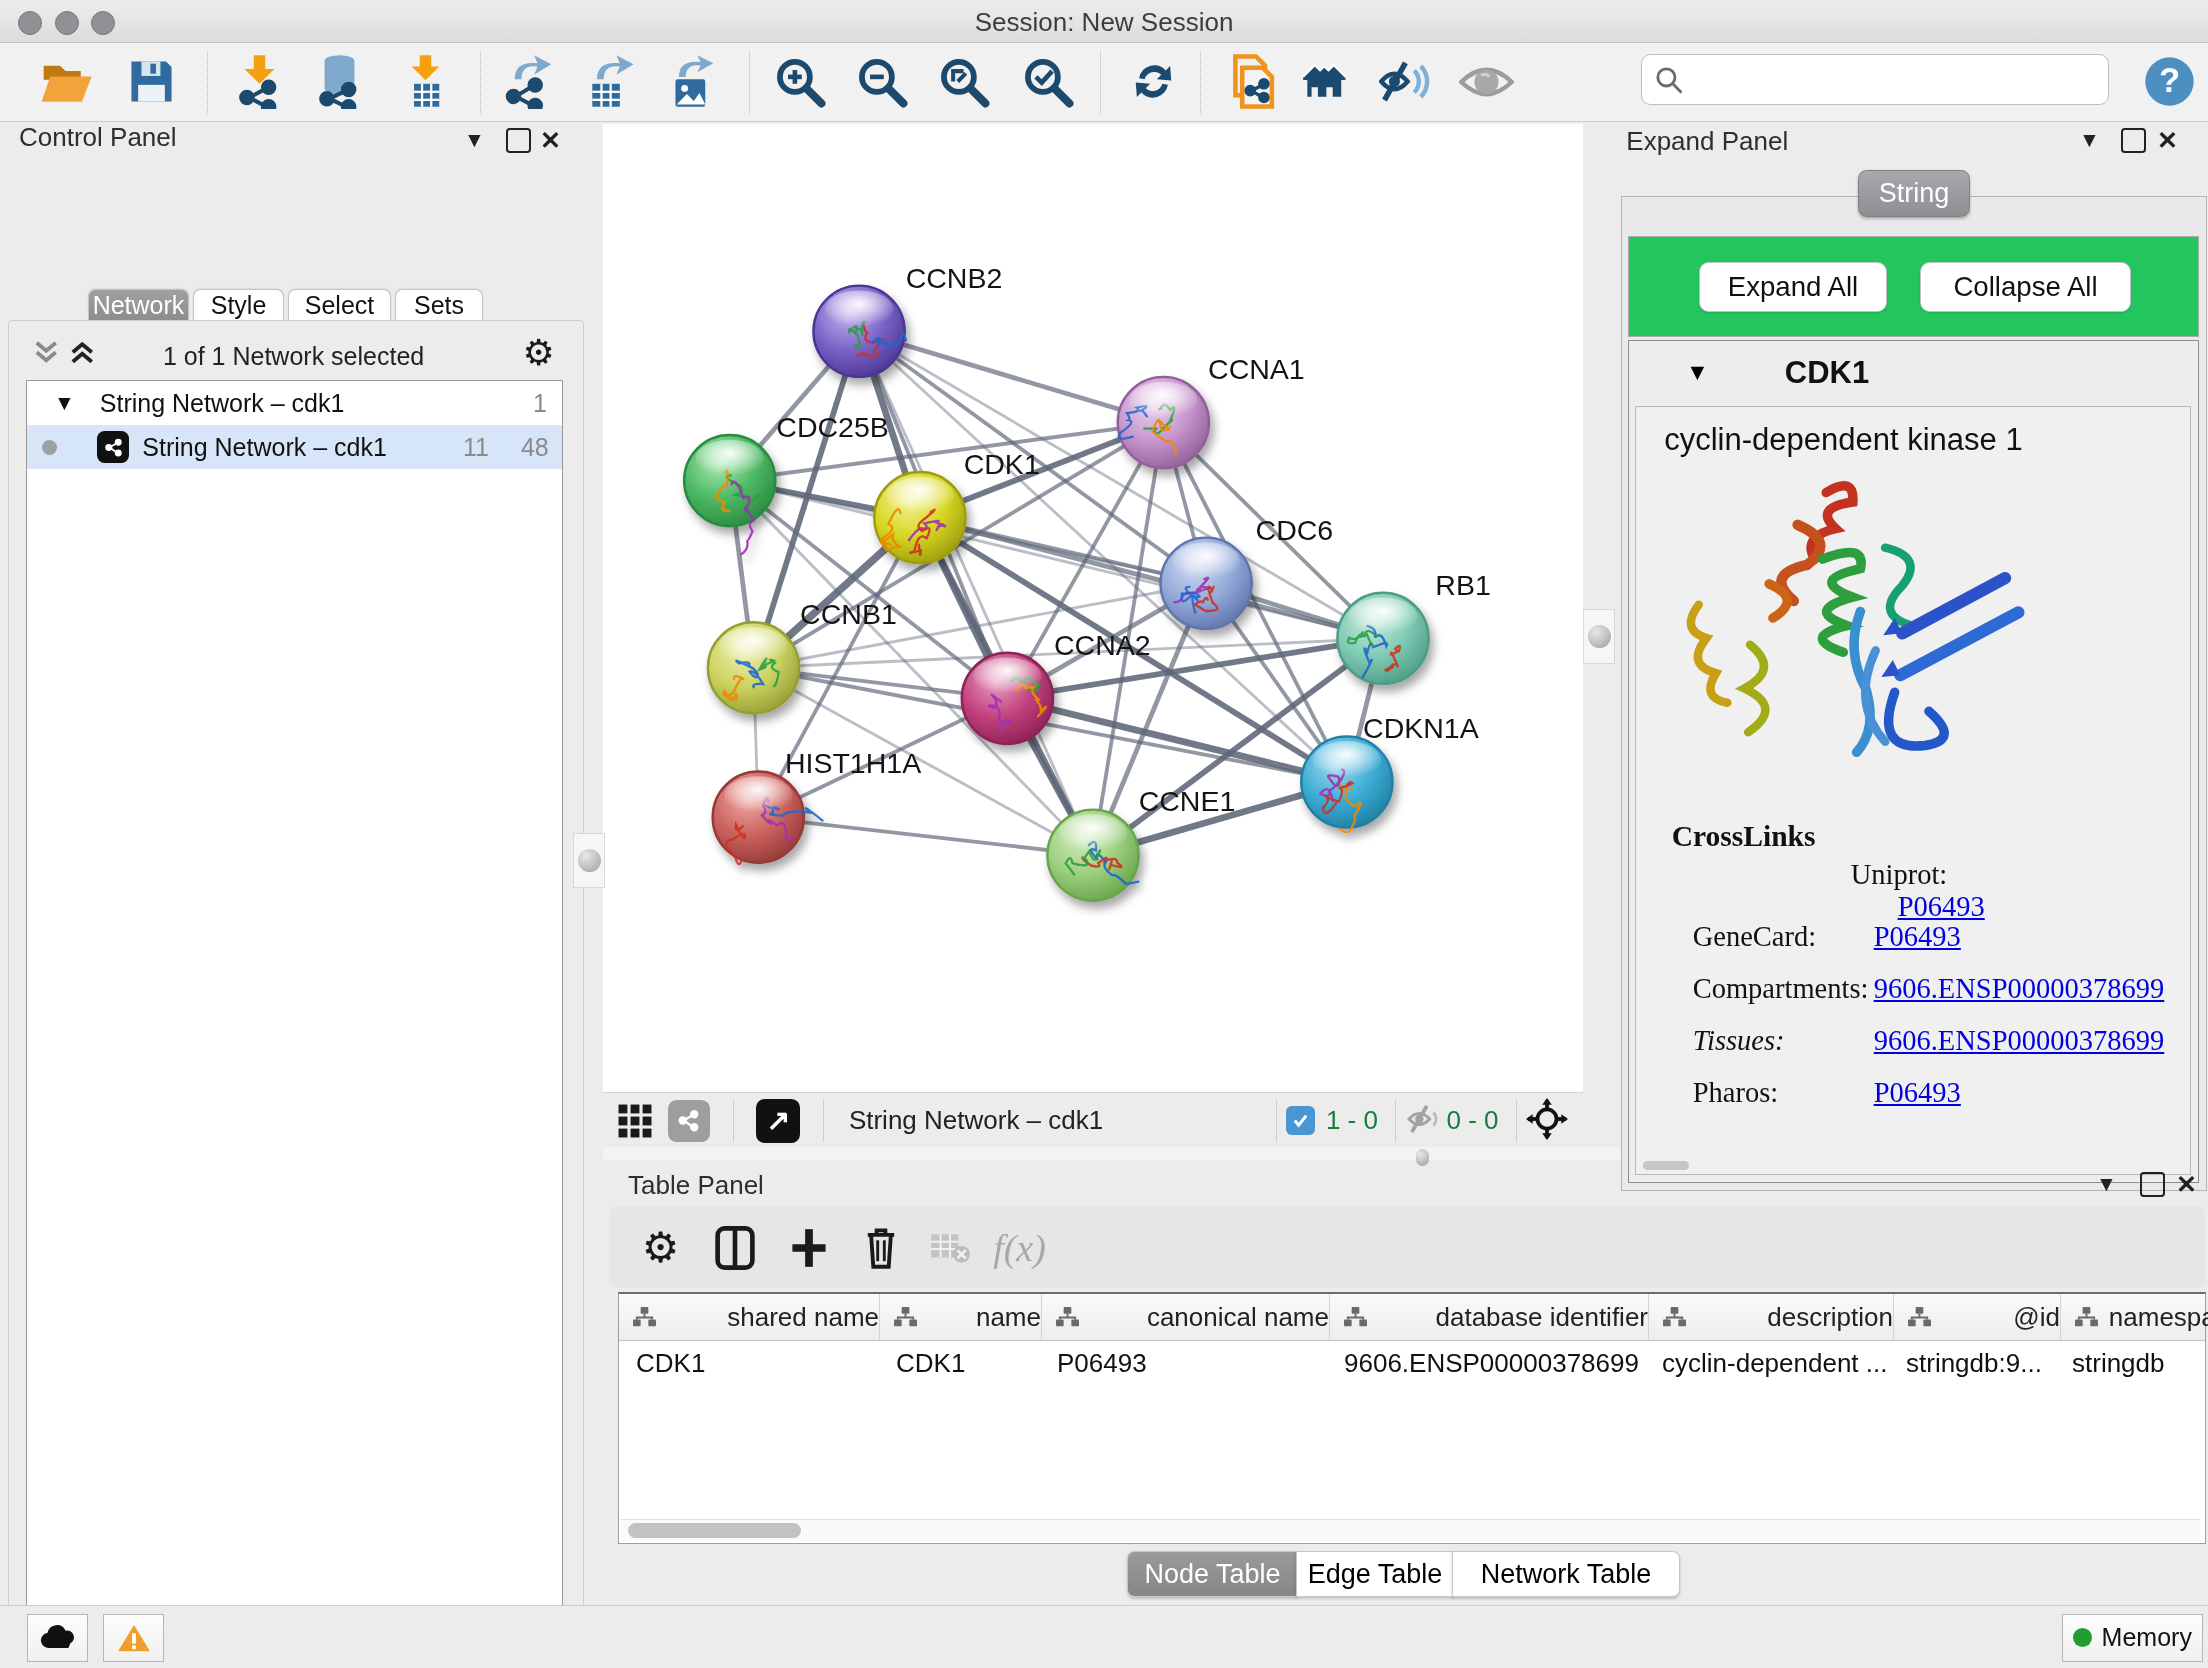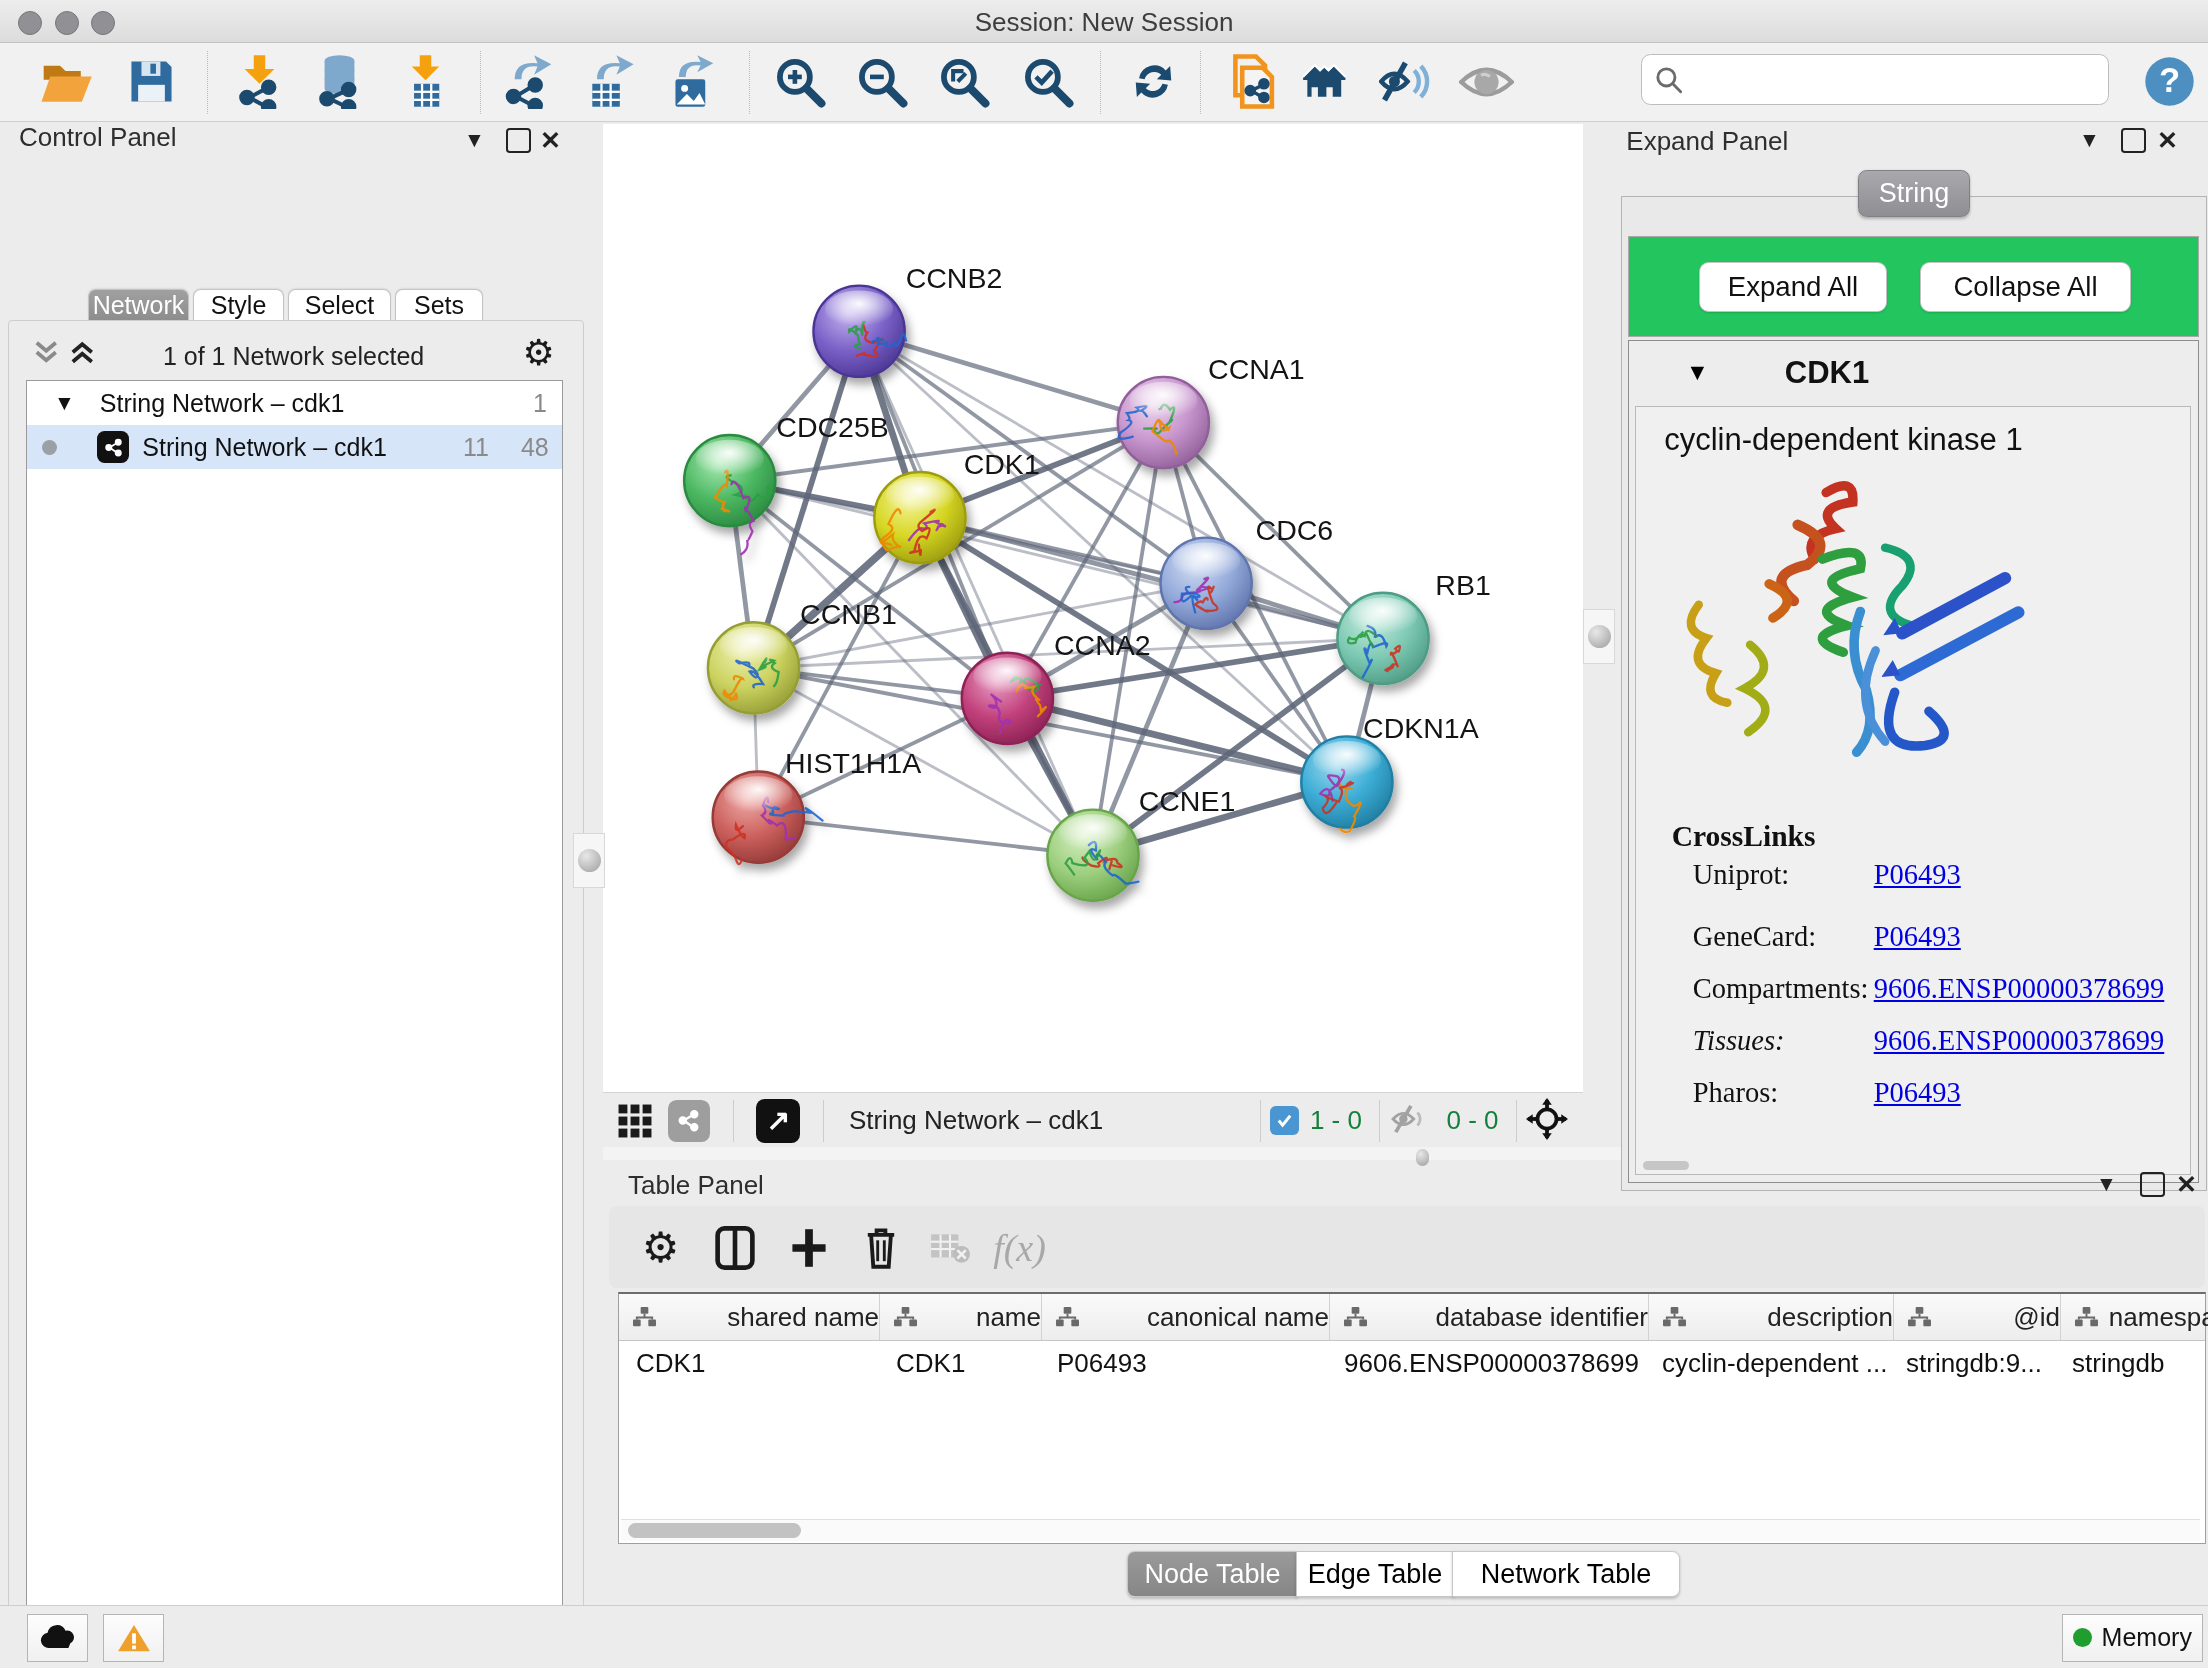--- a/index.html
+++ b/index.html
@@ -562,21 +562,21 @@
     <span class="ns-gray" style="margin-left:11.4px">1 - 0</span>
     <span class="ns-sep" style="margin-left:17px"></span>
     <span>
       <svg width="40" height="32" viewBox="0 0 42 34">
           <path d="M4 17 q11 -12 22 0 q-11 12 -22 0z" fill="none" stroke="#a2a2a2" stroke-width="3"></path>
           <circle cx="15" cy="17" r="4.5" fill="#a2a2a2"></circle>
           <line x1="23" y1="3" x2="7" y2="31" stroke="#a2a2a2" stroke-width="4"></line>
           <path d="M30 10 a10 10 0 0 1 0 14" stroke="#bcbcbc" stroke-width="3" fill="none"></path>
         </svg>
     </span>
-    <span class="ns-gray" style="margin-left:17px">0 - 0</span>
+    <span class="ns-gray" style="margin-left:1px">0 - 0</span>
     <span class="ns-sep" style="margin-left:17px"></span>
     <span style="margin-right:15px">
       <svg width="42" height="42" viewBox="0 0 44 44">
           <circle cx="22" cy="22" r="10" fill="none" stroke="#111" stroke-width="4"></circle>
           <g stroke="#111" stroke-width="4">
             <line x1="22" y1="2" x2="22" y2="12"></line>
             <line x1="22" y1="32" x2="22" y2="42"></line>
             <line x1="2" y1="22" x2="12" y2="22"></line>
             <line x1="32" y1="22" x2="42" y2="22"></line>
           </g>
@@ -638,21 +638,21 @@
           <path d="M232 240 q-22 62 32 56 q38 -6 4 -36" stroke="#2458c8" stroke-width="10"></path>
           <path d="M212 196 q-26 56 10 96" stroke="#4a90d8" stroke-width="9"></path>
         </g>
         <g fill="#2b52c8">
             <path d="M240 178 l-20 2 12 -18z"></path>
             <path d="M238 222 l-20 2 12 -18z"></path>
           </g>
       </svg>
       <div class="serif" style="margin:3.8px 0 0 36px;font-size:29.5px;font-weight:bold;color:#111">CrossLinks</div>
       <div id="crosslinks" class="serif" style="margin:5.7px 0 0 57px">
-          <div style="display: flex; height: 52px; ">
+          <div style="display: flex; height: 52px; align-items: center; flex-direction: column;">
             <span class="xl-label" style="width: 181px;">Uniprot:</span>
             <span class="xl-link">P06493</span>
           </div>
           <div style="display: flex; height: 52px; align-items: center;">
             <span class="xl-label" style="width: 181px;">GeneCard:</span>
             <span class="xl-link">P06493</span>
           </div>
           <div style="display: flex; height: 52px; align-items: center;">
             <span class="xl-label" style="width: 181px;">Compartments:</span>
             <span class="xl-link">9606.ENSP00000378699</span>

